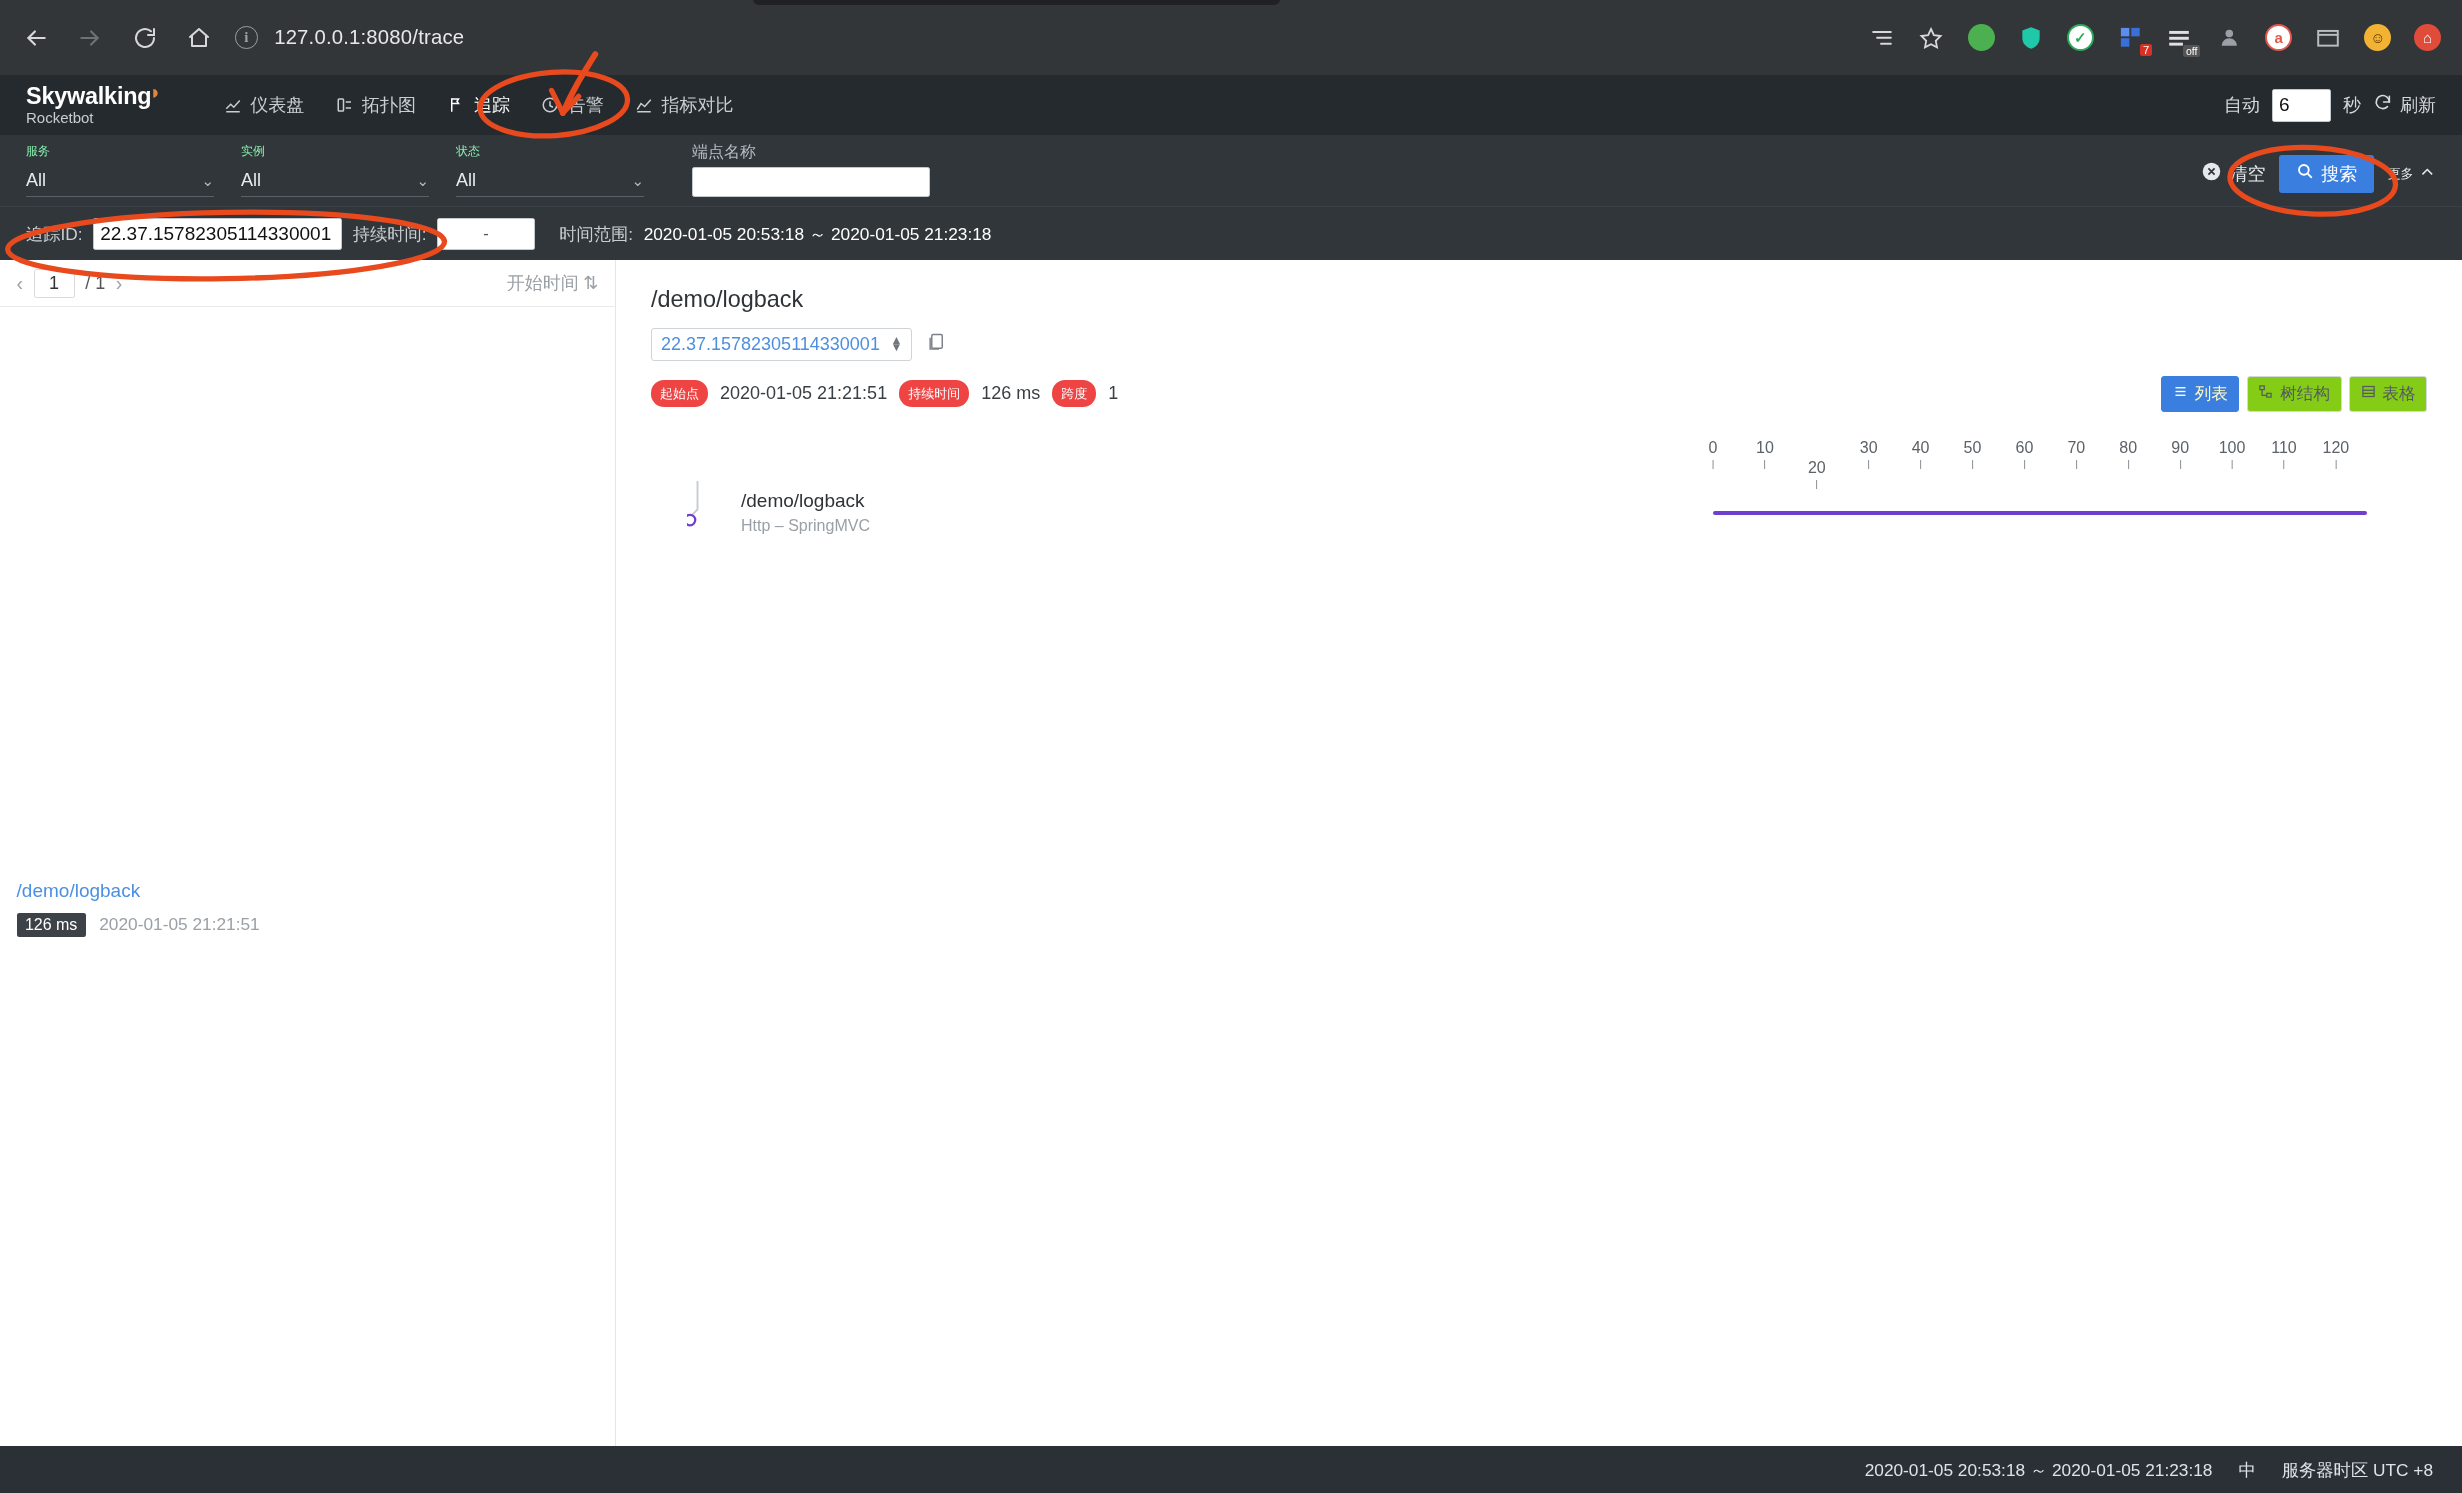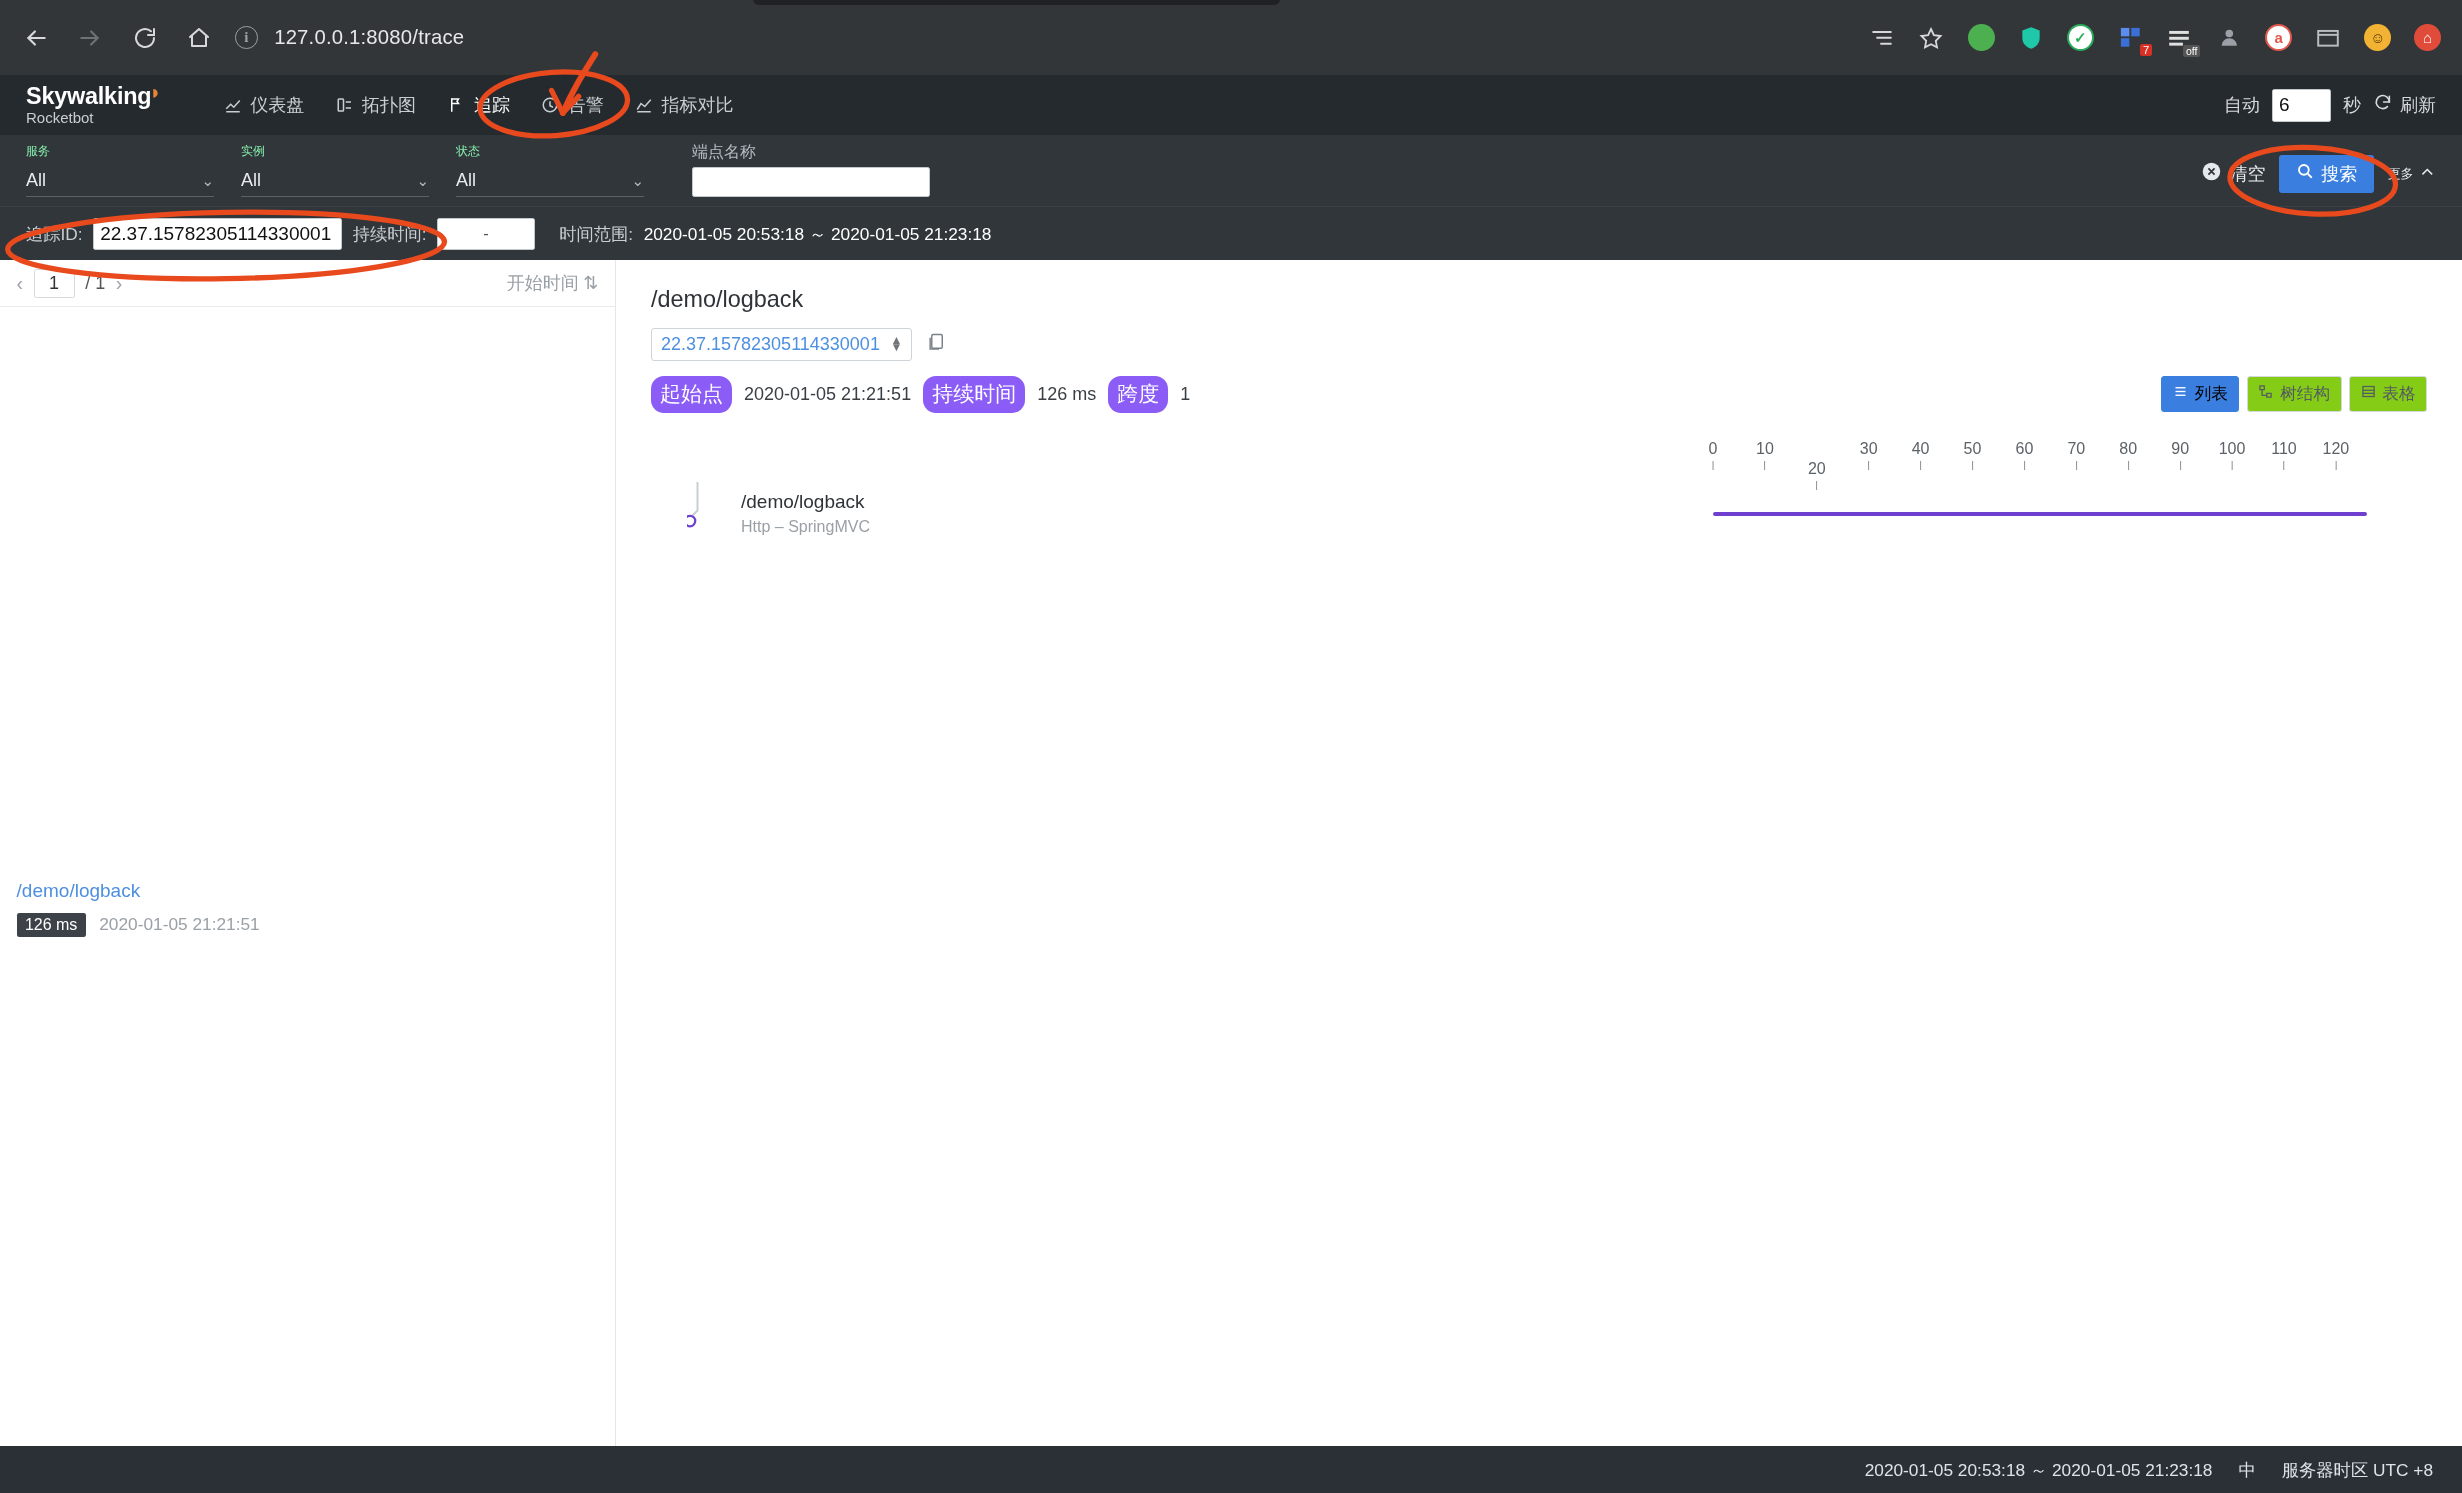--- a/index.html
+++ b/index.html
@@ -216,33 +216,33 @@
     border: 0.8px solid #cfd4d8; border-radius: 3px;
     display:flex; align-items:center; gap: 10.5px;
     padding: 0 9px;
     color:#4d8fe0; font-size: 18px;
   }
   .tid-pill .spin { color:#70767c; font-size:15px; line-height:1; display:flex; flex-direction:column; }
   .copy-ic { color:#7b8189; }
 
   .meta-row { display:flex; align-items:center; gap: 12px; }
   .meta-tag {
-    background:#8b5cf6; color:#fff; font-size: 21px;
+    background:#ef4444; color:#fff; font-size: 13px;
     padding: 4.5px 9px; border-radius: 13px;
   }
   .meta-val { color:#3a3f44; font-size: 18px; }
   .view-toggle { margin-left:auto; display:flex; align-items:center; gap: 7.5px; }
   .vt-btn {
     display:flex; align-items:center; gap: 6.8px;
     font-size: 16.6px; padding: 6px 10.5px;
     border-radius: 3px;
     border: 0.8px solid #d4d8dc;
     color:#555b61; background:#84cc16;
   }
-  .vt-btn.active { background:#3a7fe0; border-color:#3a7fe0; color:#000000; }
+  .vt-btn.active { background:#3a7fe0; border-color:#3a7fe0; color:#fef9c3; }
 
   .svc-row { margin-top: 26px; display:flex; align-items:center; }
   .svc-pill {
     display:flex; align-items:center; gap: 9px;
     border: 0.8px solid #7a55c9; border-radius: 16.6px;
     padding: 6px 16.6px;
     color:#6f49c0; font-size: 17.3px;
   }
   .svc-dot { width:12px; height:12px; border:1.5px solid #6f49c0; border-radius:50%; }
   .btn-export {

